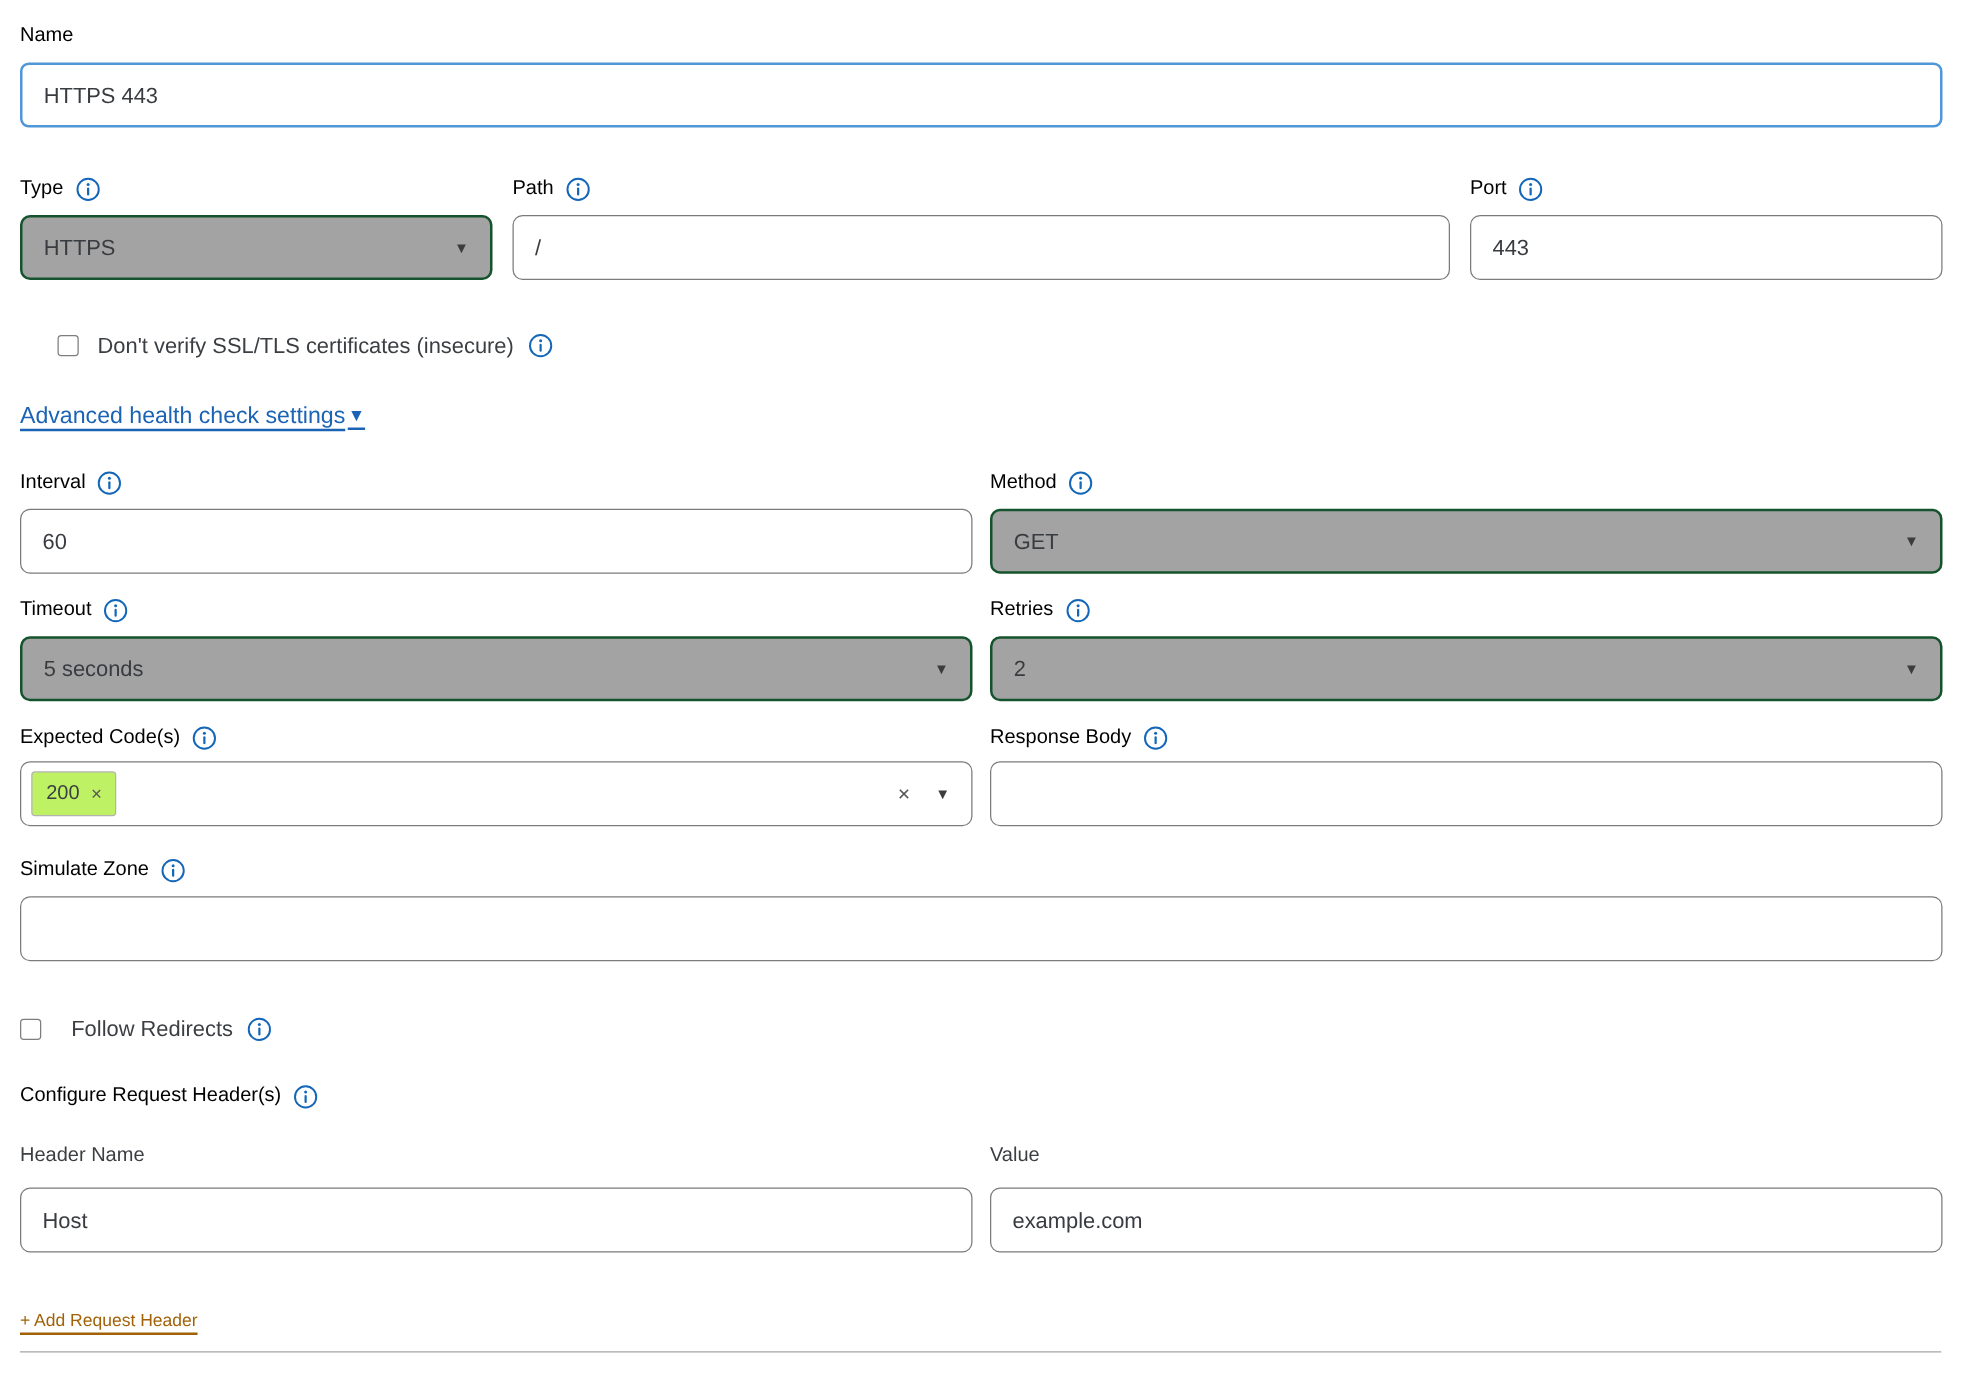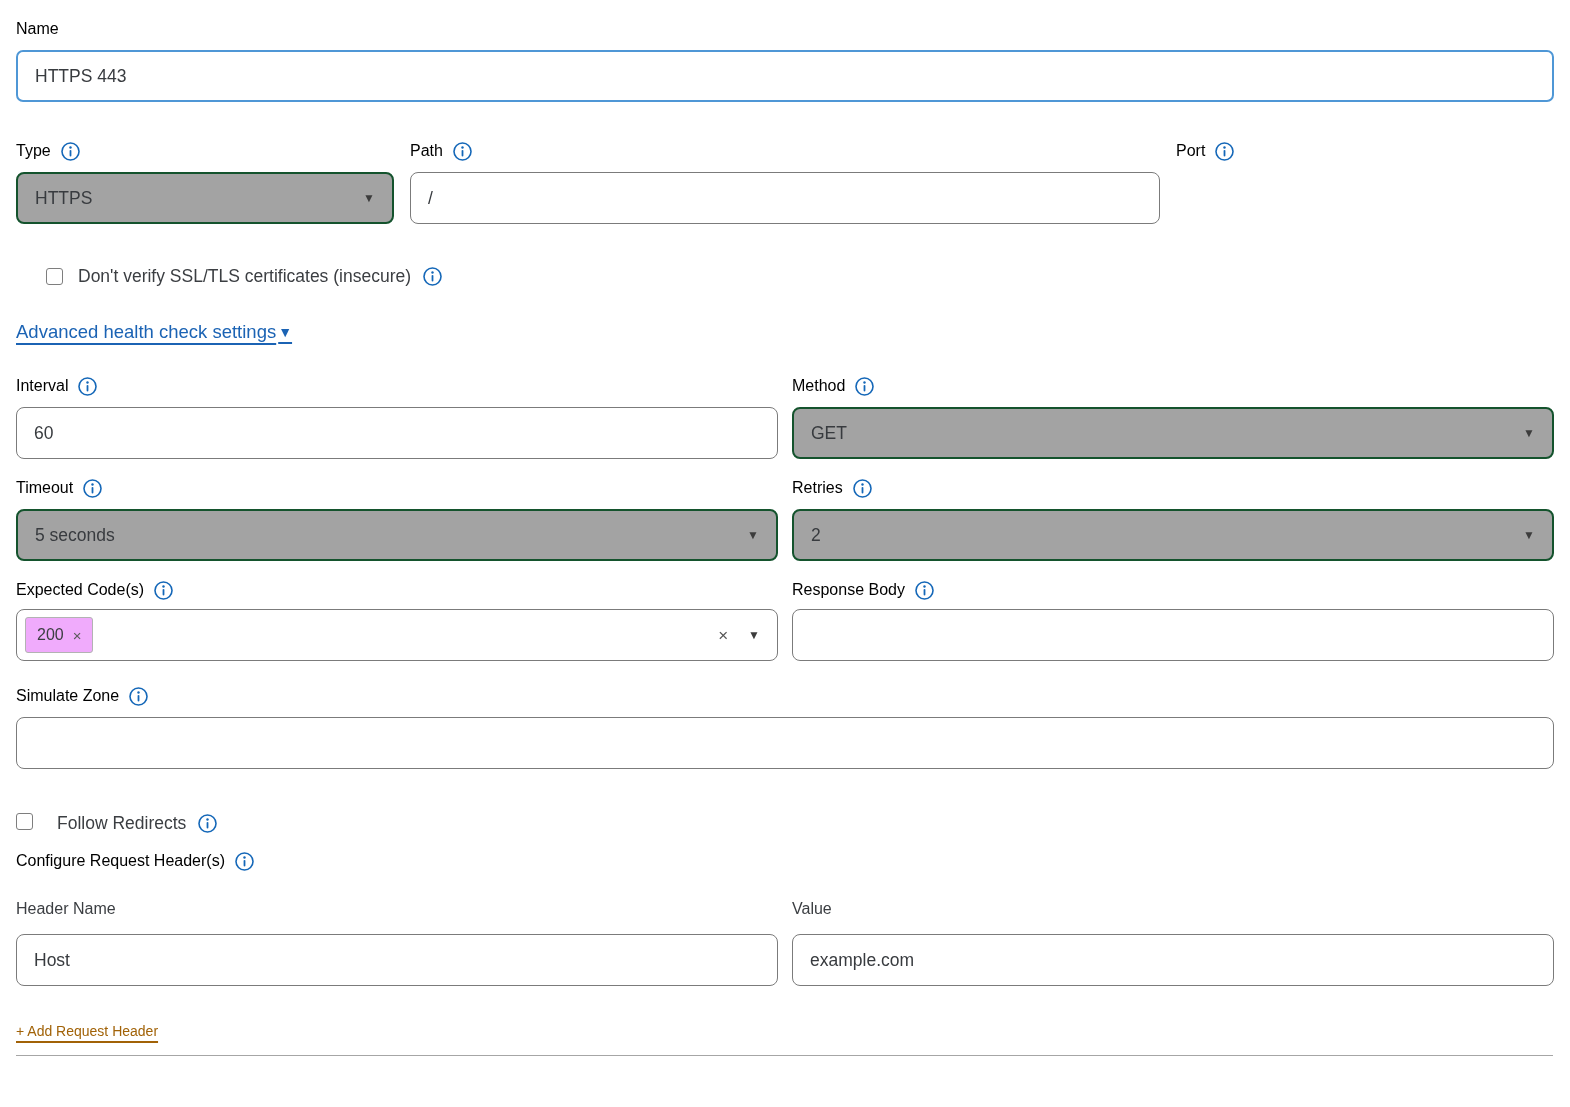--- a/index.html
+++ b/index.html
@@ -67,33 +67,33 @@
   }
   .adv-link .caret-blue { color: #1b63b4; font-size: 14px; margin-left: 2px; text-decoration: none; display: inline-block; }
 
   .multiselect {
     height: 52px; border: 1px solid #7b7b7b; border-radius: 8px;
     background: #fff; display: flex; align-items: center;
     padding: 0 17px 0 8px; justify-content: space-between;
   }
   .tag {
     display: inline-flex; align-items: center; gap: 9px;
-    background: #f0abfc; border: 1px solid #b3b3b3; border-radius: 3px;
+    background: #bef264; border: 1px solid #b3b3b3; border-radius: 3px;
     height: 36px; padding: 0 11px; font-size: 16px; color: #3b3e42;
   }
   .tag .tag-close { color: #5a5a5a; font-size: 15px; cursor: pointer; }
   .ms-controls { display: flex; align-items: center; gap: 20px; }
   .ms-clear { color: #555; font-size: 17px; cursor: pointer; line-height: 1; }
 
-  .follow-row { display: flex; align-items: flex-start; margin-bottom: 16px; }
+  .follow-row { display: flex; align-items: center; margin-bottom: 32px; }
   .follow-row .cb-label { margin-left: 24px; margin-right: 11px; font-size: 17.5px; }
 
   .section-label { margin-bottom: 28px; }
 
-  .hdr-grid { margin-bottom: 36px; }
+  .hdr-grid { margin-bottom: 46px; }
   .hdr-label { font-size: 16px; color: #3b3e42; margin-bottom: 16px; }
 
   .add-link-row { margin-bottom: 15px; }
   .add-link {
     color: #a16207; font-size: 14px; cursor: pointer;
     text-decoration: underline; text-underline-offset: 5px;
     text-decoration-thickness: 1.5px;
   }
 
   .divider { border-top: 1.5px solid #a6a6a6; width: 1537px; }
@@ -144,20 +144,21 @@
       <div class="field-label">
         <span>Port</span>
         <span class="info-icon">
           <svg width="21" height="21" viewBox="0 0 20 20">
               <circle cx="10" cy="10" r="8.1" fill="none" stroke="currentColor" stroke-width="1.5"></circle>
               <circle cx="10" cy="6.2" r="1.15" fill="currentColor"></circle>
               <rect x="9.15" y="8.5" width="1.7" height="6.2" rx="0.85" fill="currentColor"></rect>
             </svg>
         </span>
       </div>
+      <input class="text-input" type="text" value="443" style="">
     </div>
   </div>
 
   <div class="checkbox-row">
     <span class="checkbox"></span>
     <span class="cb-label">Don't verify SSL/TLS certificates (insecure)</span>
     <span class="info-icon">
       <svg width="21" height="21" viewBox="0 0 20 20">
           <circle cx="10" cy="10" r="8.1" fill="none" stroke="currentColor" stroke-width="1.5"></circle>
           <circle cx="10" cy="6.2" r="1.15" fill="currentColor"></circle>

